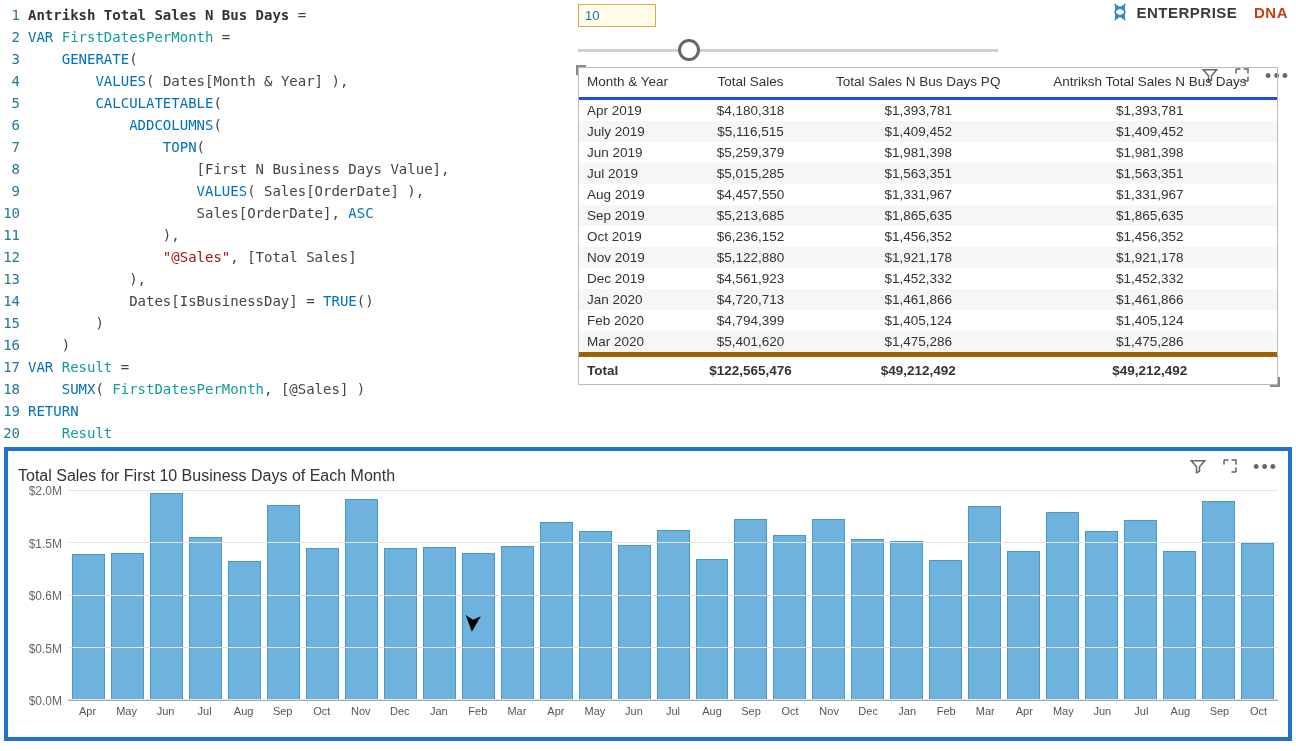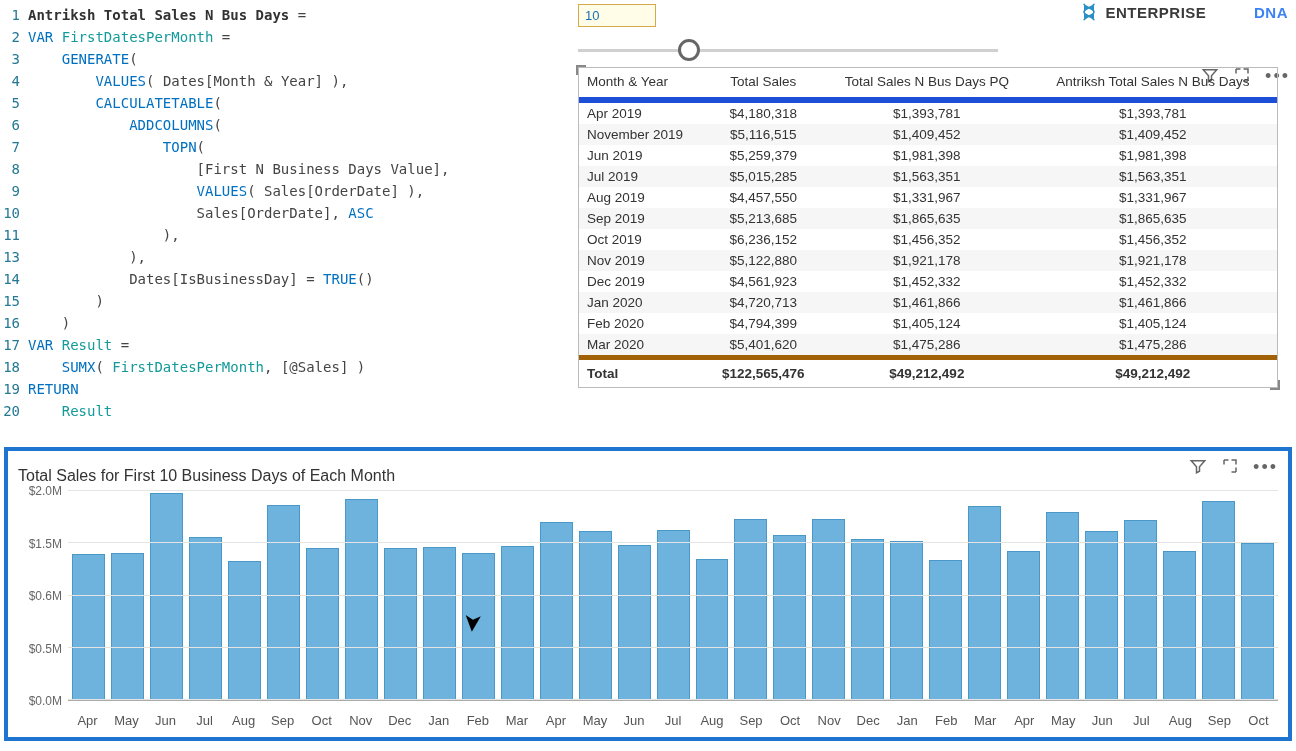--- a/index.html
+++ b/index.html
@@ -73,21 +73,21 @@
     font-size: 15px;
     letter-spacing: 0.5px;
     color: #3a3a3a;
     display: flex;
     align-items: center;
     gap: 6px;
   }
   .brand-icon {
     width: 20px; height: 20px;
   }
-  .brand-dna { color: #3b82f6; margin-left: 31px; }
+  .brand-dna { color: #c2410c; }
   .slicer-input-wrap {
     margin-top: 4px;
   }
   .slicer-input {
     width: 78px;
     border: 1px solid #d7a94a;
     background: #fffde7;
     padding: 3px 6px;
     font-size: 13px;
     color: #1b6fb5;
@@ -137,21 +137,21 @@
   table.sales {
     border-collapse: collapse;
     width: 100%;
     font-size: 13.5px;
   }
   table.sales th {
     text-align: left;
     font-weight: 500;
     padding: 6px 10px 8px 8px;
     color: #333;
-    border-bottom: 6px solid #1d4ed8;
+    border-bottom: 3px solid #1d4ed8;
   }
   table.sales th.num, table.sales td.num { text-align: center; padding-right: 14px;}
   table.sales td {
     padding: 3px 10px 3px 8px;
     color: #333;
   }
   table.sales tbody tr:nth-child(even) td { background: #f6f6f6; }
   table.sales tr.total td {
     border-top: 5px solid #a16207;
     font-weight: 700;
@@ -211,23 +211,23 @@
     padding: 0 4px;
   }
   .bar {
     flex: 1;
     background: #6db3de;
     border: 1px solid #4a98c7;
   }
   .x-axis {
     display: flex;
     margin-left: 50px;
-    font-size: 13px;
+    font-size: 11px;
     color: #555;
-    padding-top: 12px;
+    padding-top: 4px;
     align-items: center;
   }
   .x-label {
     flex: 1;
     text-align: center;
   }
   .cursor-arrow {
     position: absolute;
     left: 455px;
     top: 158px;
@@ -246,20 +246,21 @@
       <div class="code-line"><span class="gutter">2</span><span><span class="tok-kw">VAR </span><span class="tok-teal">FirstDatesPerMonth</span><span class="tok-op"> =</span></span></div>
       <div class="code-line"><span class="gutter">3</span><span><span class="tok-op">    </span><span class="tok-func">GENERATE</span><span class="tok-op">(</span></span></div>
       <div class="code-line"><span class="gutter">4</span><span><span class="tok-op">        </span><span class="tok-func">VALUES</span><span class="tok-op">( </span><span class="tok-ref">Dates[Month &amp; Year]</span><span class="tok-op"> ),</span></span></div>
       <div class="code-line"><span class="gutter">5</span><span><span class="tok-op">        </span><span class="tok-func">CALCULATETABLE</span><span class="tok-op">(</span></span></div>
       <div class="code-line"><span class="gutter">6</span><span><span class="tok-op">            </span><span class="tok-func">ADDCOLUMNS</span><span class="tok-op">(</span></span></div>
       <div class="code-line"><span class="gutter">7</span><span><span class="tok-op">                </span><span class="tok-func">TOPN</span><span class="tok-op">(</span></span></div>
       <div class="code-line"><span class="gutter">8</span><span><span class="tok-op">                    </span><span class="tok-ref">[First N Business Days Value]</span><span class="tok-op">,</span></span></div>
       <div class="code-line"><span class="gutter">9</span><span><span class="tok-op">                    </span><span class="tok-func">VALUES</span><span class="tok-op">( </span><span class="tok-ref">Sales[OrderDate]</span><span class="tok-op"> ),</span></span></div>
       <div class="code-line"><span class="gutter">10</span><span><span class="tok-op">                    </span><span class="tok-ref">Sales[OrderDate]</span><span class="tok-op">, </span><span class="tok-func">ASC</span></span></div>
       <div class="code-line"><span class="gutter">11</span><span><span class="tok-op">                ),</span></span></div>
+      <div class="code-line"><span class="gutter">12</span><span><span class="tok-op">                </span><span class="tok-str">"@Sales"</span><span class="tok-op">, </span><span class="tok-ref">[Total Sales]</span></span></div>
       <div class="code-line"><span class="gutter">13</span><span><span class="tok-op">            ),</span></span></div>
       <div class="code-line"><span class="gutter">14</span><span><span class="tok-op">            </span><span class="tok-ref">Dates[IsBusinessDay]</span><span class="tok-op"> = </span><span class="tok-func">TRUE</span><span class="tok-op">()</span></span></div>
       <div class="code-line"><span class="gutter">15</span><span><span class="tok-op">        )</span></span></div>
       <div class="code-line"><span class="gutter">16</span><span><span class="tok-op">    )</span></span></div>
       <div class="code-line"><span class="gutter">17</span><span><span class="tok-kw">VAR </span><span class="tok-teal">Result</span><span class="tok-op"> =</span></span></div>
       <div class="code-line"><span class="gutter">18</span><span><span class="tok-op">    </span><span class="tok-func">SUMX</span><span class="tok-op">( </span><span class="tok-teal">FirstDatesPerMonth</span><span class="tok-op">, </span><span class="tok-ref">[@Sales]</span><span class="tok-op"> )</span></span></div>
       <div class="code-line"><span class="gutter">19</span><span><span class="tok-kw">RETURN</span></span></div>
       <div class="code-line"><span class="gutter">20</span><span><span class="tok-op">    </span><span class="tok-teal">Result</span></span></div>
     </div>
 
@@ -300,21 +301,21 @@
             </tr>
           </thead>
         <tbody id="tbody">
             <tr>
               <td>Apr 2019</td>
               <td class="num">$4,180,318</td>
               <td class="num">$1,393,781</td>
               <td class="num">$1,393,781</td>
             </tr>
             <tr>
-              <td>November 2019</td>
+              <td>July 2019</td>
               <td class="num">$5,116,515</td>
               <td class="num">$1,409,452</td>
               <td class="num">$1,409,452</td>
             </tr>
             <tr>
               <td>Jun 2019</td>
               <td class="num">$5,259,379</td>
               <td class="num">$1,981,398</td>
               <td class="num">$1,981,398</td>
             </tr>

